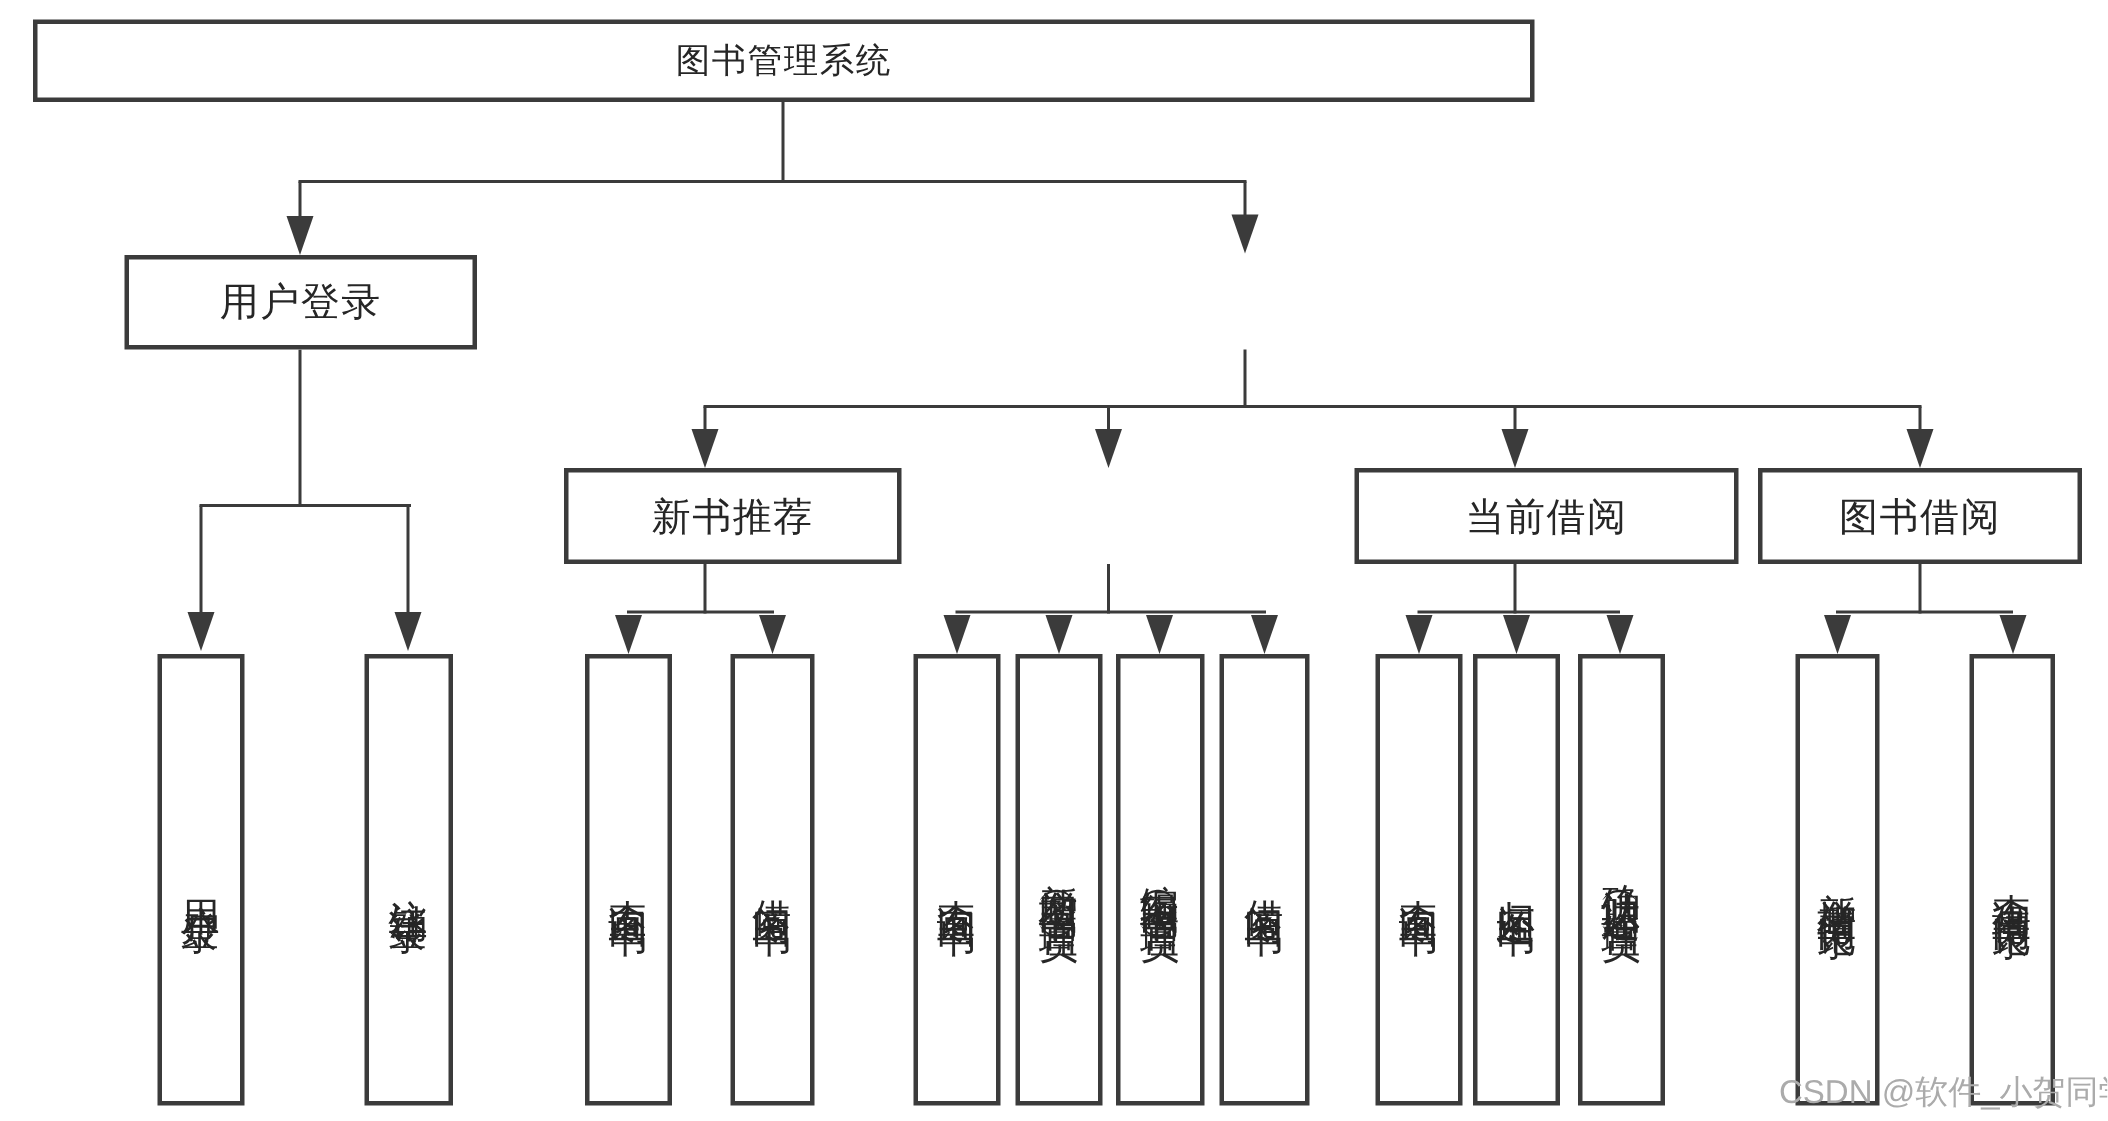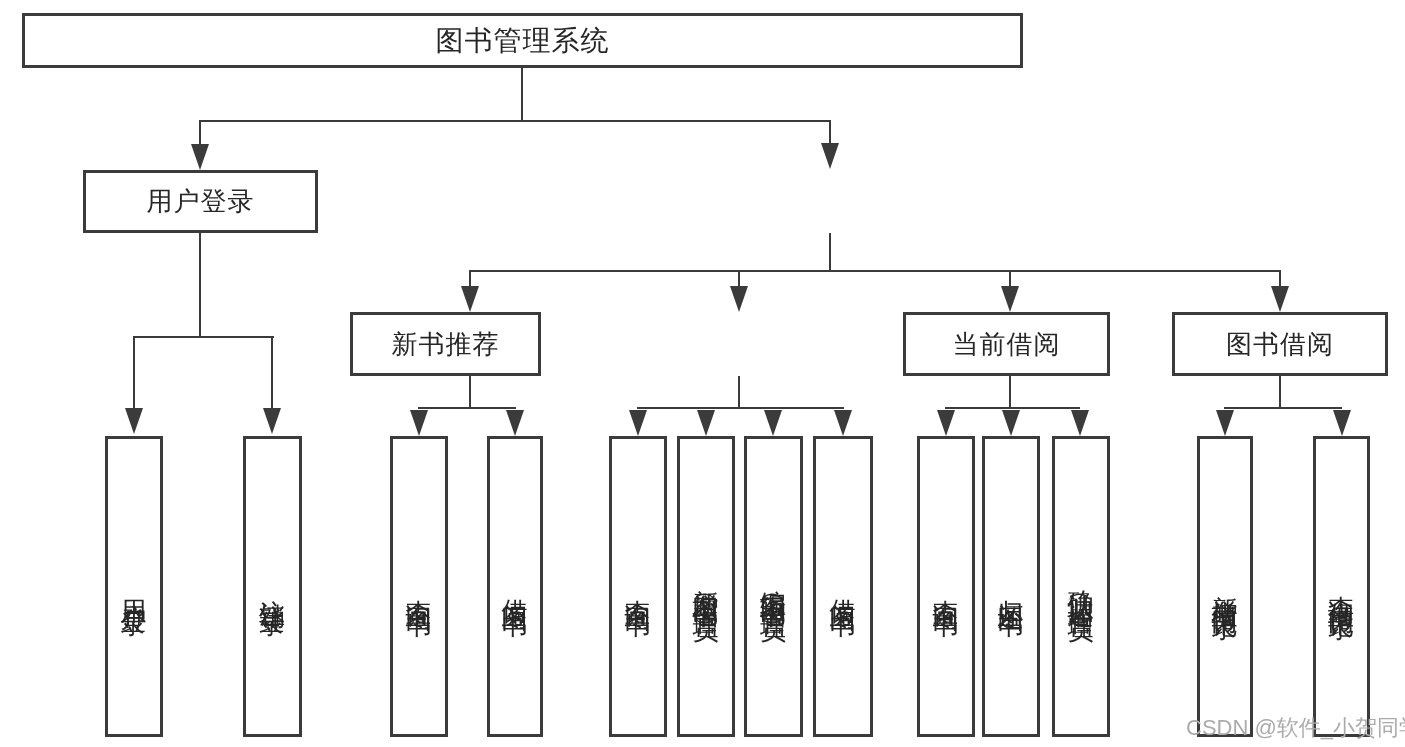--- a/index.html
+++ b/index.html
@@ -23,21 +23,21 @@
     border: 3px solid var(--line);
     background: var(--background);
     display: flex;
     align-items: center;
     justify-content: center;
     color: var(--text);
     font-size: 26px;
     letter-spacing: 1px;
     white-space: nowrap;
   }
-  .node.root { font-size: 28px; }
+  .node.root { font-size: 23px; }
   .leaf {
     position: absolute;
     border: 3px solid var(--line);
     background: var(--background);
     display: flex;
     align-items: center;
     justify-content: center;
   }
   .vlabel {
     writing-mode: vertical-rl;
@@ -120,24 +120,24 @@
   <div class="ahead" style="left:1333px;top:410px"></div>
 
   <div class="node root" style="left:22px;top:13px;width:1001px;height:55px">
     <span>图书管理系统</span>
   </div>
 
   <div class="node" style="left:83px;top:170px;width:235px;height:63px">
     <span>用户登录</span>
   </div>
 
-  <div class="node" style="left:350px;top:312px;width:191px;height:64px">
+  <div class="node" style="left:376px;top:312px;width:225px;height:64px">
     <span>新书推荐</span>
   </div>
-  <div class="node" style="left:903px;top:312px;width:207px;height:64px">
+  <div class="node" style="left:903px;top:312px;width:256px;height:64px">
     <span>当前借阅</span>
   </div>
   <div class="node" style="left:1172px;top:312px;width:216px;height:64px">
     <span>图书借阅</span>
   </div>
 
   <div class="leaf" style="left:105px;top:436px;width:58px;height:301px">
     <span class="vlabel">用户登录</span>
   </div>
   <div class="leaf" style="left:243px;top:436px;width:59px;height:301px">

